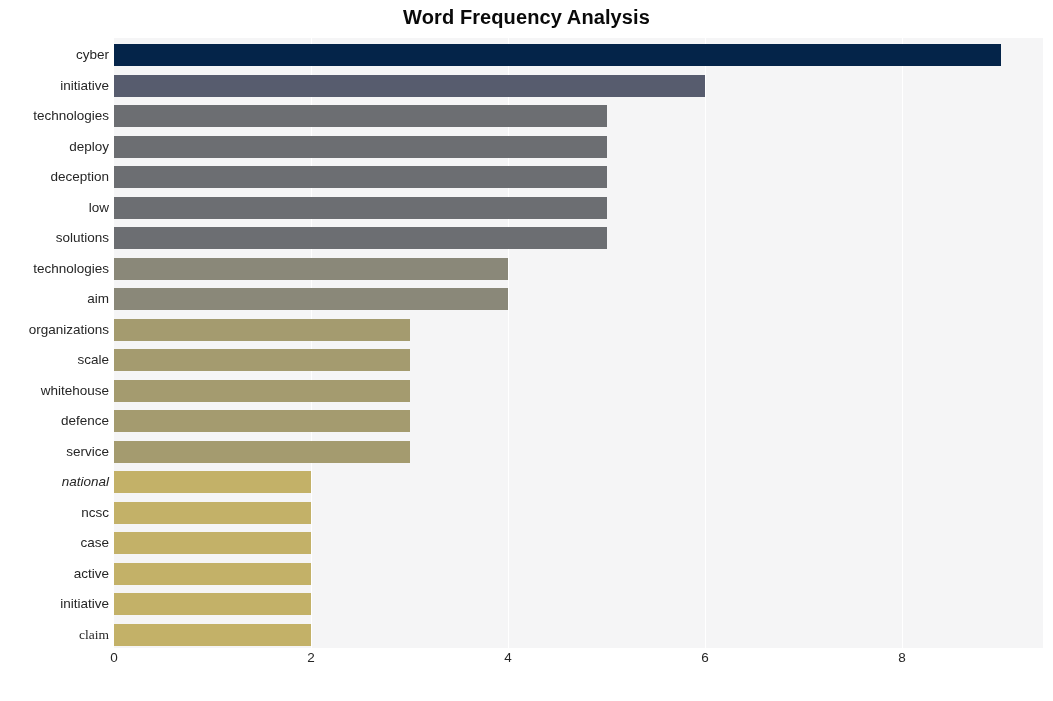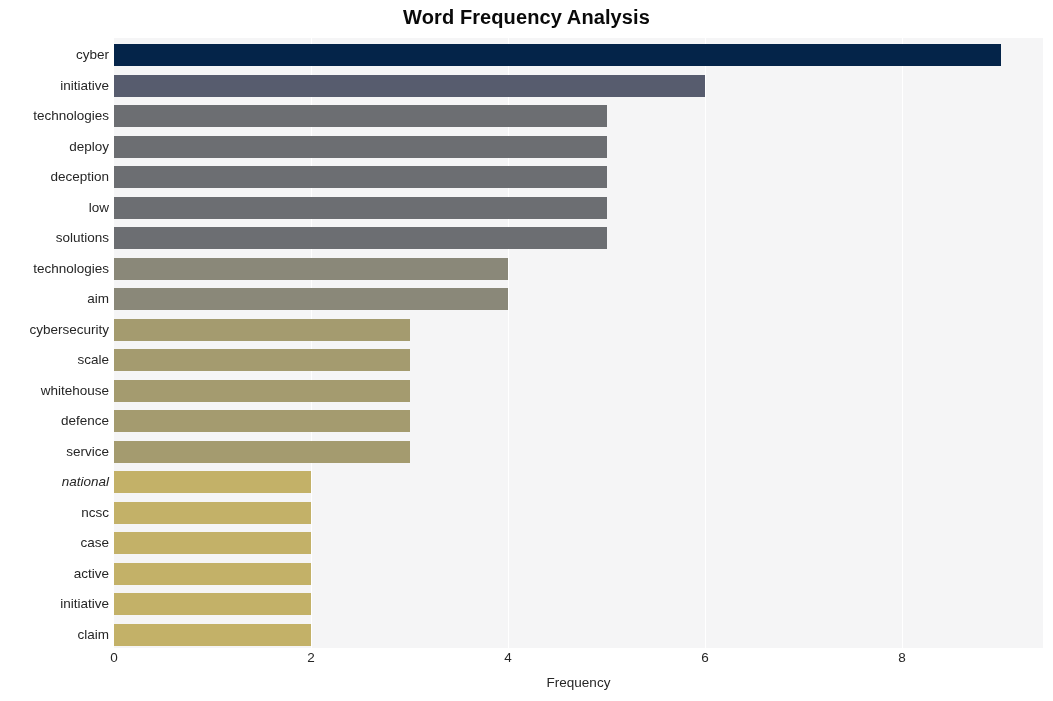--- a/index.html
+++ b/index.html
@@ -142,36 +142,35 @@
   <div id="ylabels">
       <div class="ylabel" style="top: 6.25px;">cyber</div>
       <div class="ylabel" style="top: 36.75px;">initiative</div>
       <div class="ylabel" style="top: 67.25px;">technologies</div>
       <div class="ylabel" style="top: 97.75px;">deploy</div>
       <div class="ylabel" style="top: 128.25px;">deception</div>
       <div class="ylabel" style="top: 158.75px;">low</div>
       <div class="ylabel" style="top: 189.25px;">solutions</div>
       <div class="ylabel" style="top: 219.75px;">technologies</div>
       <div class="ylabel" style="top: 250.25px;">aim</div>
-      <div class="ylabel" style="top: 280.75px;">cybersecurity</div>
+      <div class="ylabel" style="top: 280.75px;">organizations</div>
       <div class="ylabel" style="top: 311.25px;">scale</div>
       <div class="ylabel" style="top: 341.75px; padding-left: 43px;">whitehouse</div>
       <div class="ylabel" style="top: 372.25px;">defence</div>
       <div class="ylabel" style="top: 402.75px; text-align: right;">service</div>
       <div class="ylabel" style="top: 433.25px; font-style: italic;">national</div>
       <div class="ylabel" style="top: 463.75px;">ncsc</div>
       <div class="ylabel" style="top: 494.25px;">case</div>
       <div class="ylabel" style="top: 524.75px;">active</div>
       <div class="ylabel" style="top: 555.25px;">initiative</div>
-      <div class="ylabel" style="top: 585.75px;">claim</div>
+      <div class="ylabel" style="top: 585.75px; font-family: Liberation Serif, serif;">claim</div>
     </div>
 
   <div id="xticks">
       <div class="xtick" style="left: 114px;">0</div>
       <div class="xtick" style="left: 311.031px;">2</div>
       <div class="xtick" style="left: 508.062px;">4</div>
       <div class="xtick" style="left: 705.092px;">6</div>
       <div class="xtick" style="left: 902.123px;">8</div>
     </div>
 
-  <div id="xaxis-label">Frequency</div>
 
 </div>
 
 </body></html>

